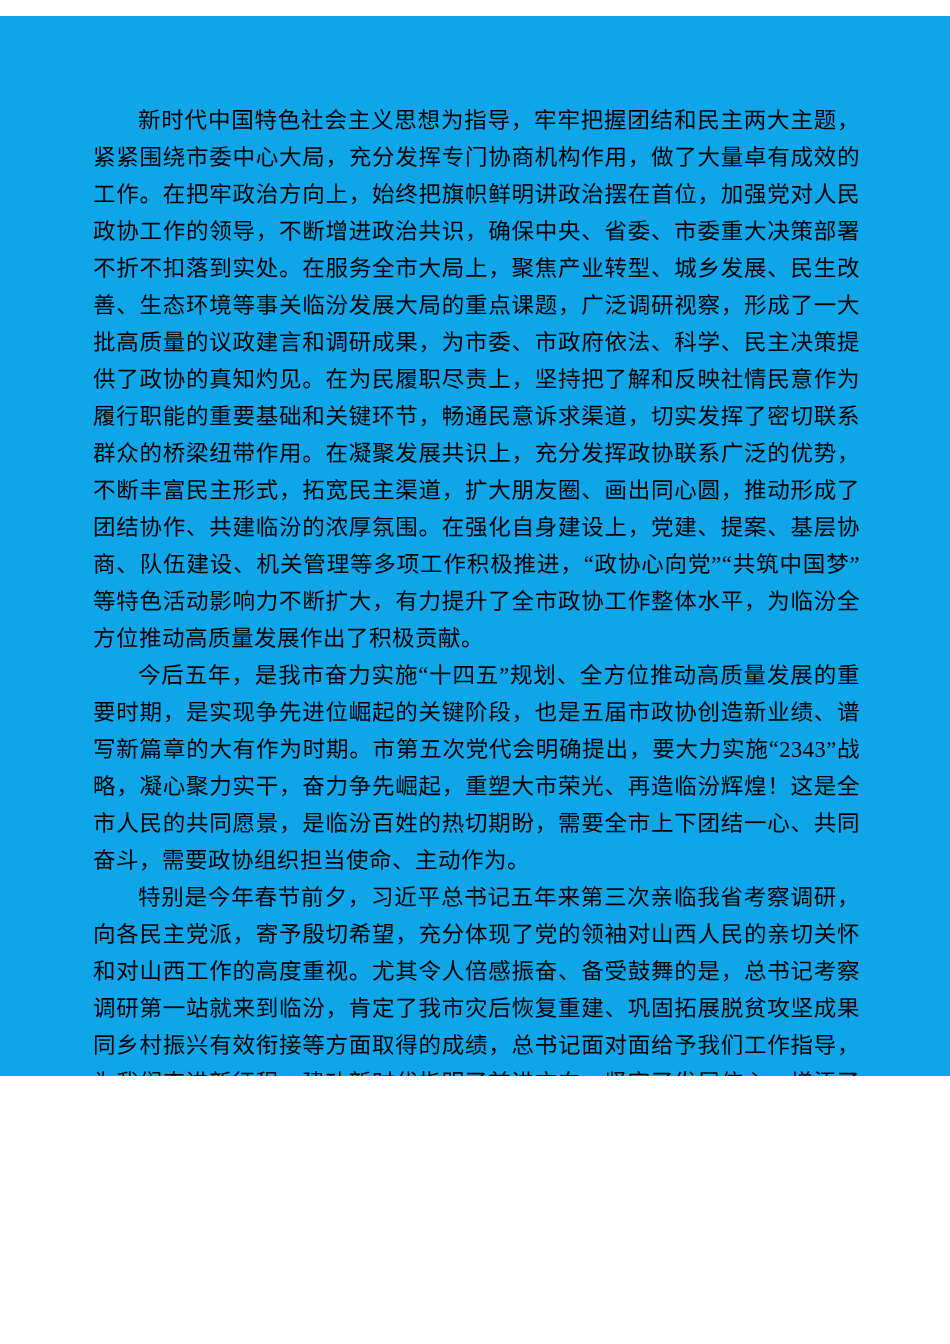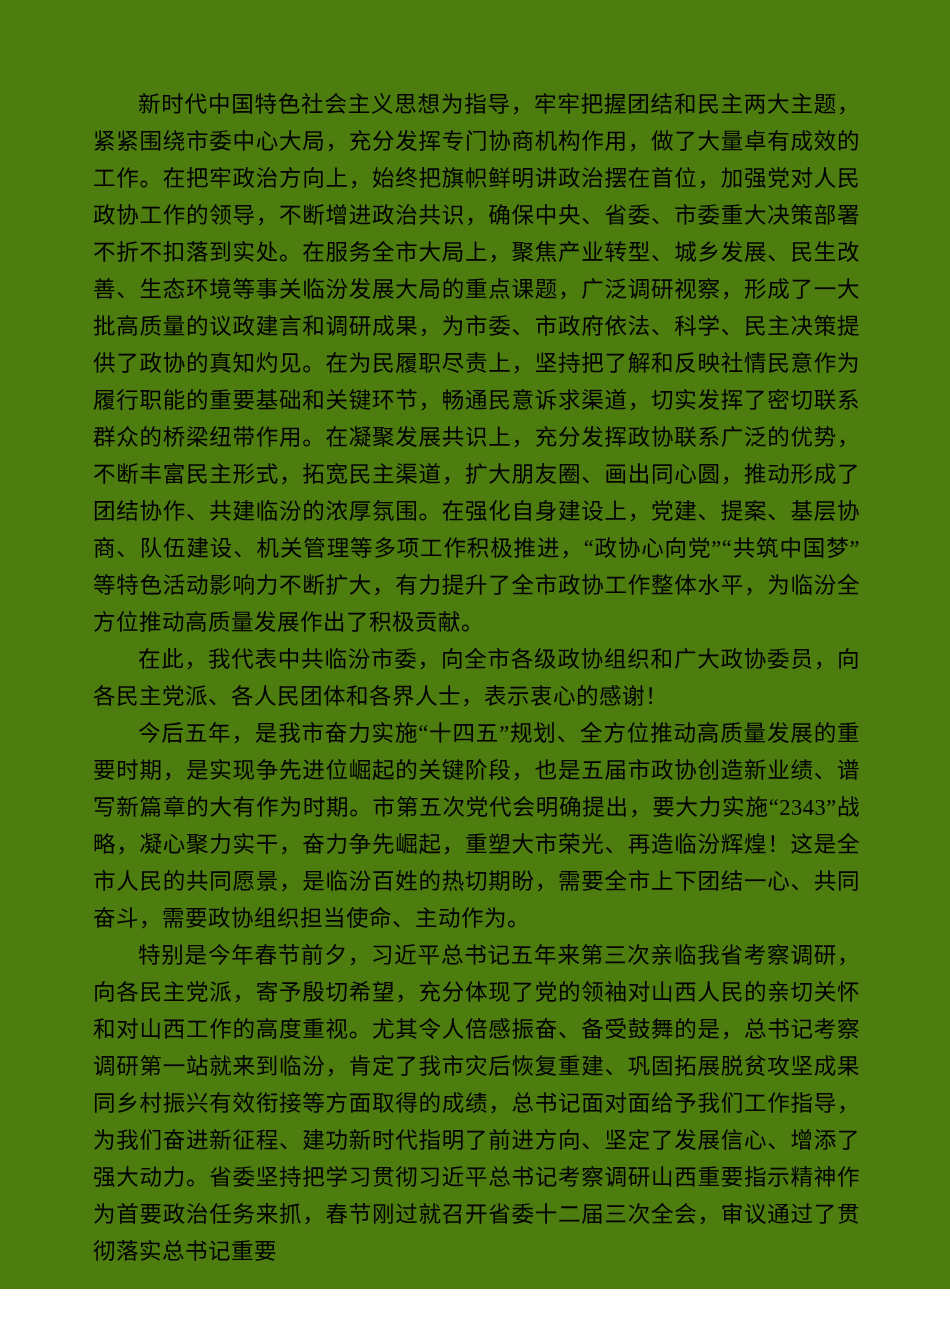--- a/index.html
+++ b/index.html
@@ -3,23 +3,23 @@
 <meta charset="utf-8">
 <style>
   html, body {
     margin: 0;
     padding: 0;
     background: #ffffff;
   }
   .page {
     position: relative;
     width: 950px;
-    height: 1289px;
-    margin: 0 auto;
-    background: #4d7c0f;
+    height: 1060px;
+    margin: 16px auto;
+    background: #0ea5e9;
     box-sizing: border-box;
     padding: 86px 90px 0 93px;
     overflow: hidden;
   }
   .doc-body {
     font-family: "Liberation Serif", "DejaVu Serif", serif;
     color: #000000;
     font-size: 22.5px;
     line-height: 37px;
   }
@@ -32,17 +32,16 @@
     word-break: break-all;
     letter-spacing: 0.5px;
   }
 </style>
 </head>
 <body>
 
 <div class="page">
   <div class="doc-body">
     <p>新时代中国特色社会主义思想为指导，牢牢把握团结和民主两大主题，紧紧围绕市委中心大局，充分发挥专门协商机构作用，做了大量卓有成效的工作。在把牢政治方向上，始终把旗帜鲜明讲政治摆在首位，加强党对人民政协工作的领导，不断增进政治共识，确保中央、省委、市委重大决策部署不折不扣落到实处。在服务全市大局上，聚焦产业转型、城乡发展、民生改善、生态环境等事关临汾发展大局的重点课题，广泛调研视察，形成了一大批高质量的议政建言和调研成果，为市委、市政府依法、科学、民主决策提供了政协的真知灼见。在为民履职尽责上，坚持把了解和反映社情民意作为履行职能的重要基础和关键环节，畅通民意诉求渠道，切实发挥了密切联系群众的桥梁纽带作用。在凝聚发展共识上，充分发挥政协联系广泛的优势，不断丰富民主形式，拓宽民主渠道，扩大朋友圈、画出同心圆，推动形成了团结协作、共建临汾的浓厚氛围。在强化自身建设上，党建、提案、基层协商、队伍建设、机关管理等多项工作积极推进，“政协心向党”“共筑中国梦”等特色活动影响力不断扩大，有力提升了全市政协工作整体水平，为临汾全方位推动高质量发展作出了积极贡献。</p>
-    <p>在此，我代表中共临汾市委，向全市各级政协组织和广大政协委员，向各民主党派、各人民团体和各界人士，表示衷心的感谢！</p>
     <p>今后五年，是我市奋力实施“十四五”规划、全方位推动高质量发展的重要时期，是实现争先进位崛起的关键阶段，也是五届市政协创造新业绩、谱写新篇章的大有作为时期。市第五次党代会明确提出，要大力实施“2343”战略，凝心聚力实干，奋力争先崛起，重塑大市荣光、再造临汾辉煌！这是全市人民的共同愿景，是临汾百姓的热切期盼，需要全市上下团结一心、共同奋斗，需要政协组织担当使命、主动作为。</p>
     <p>特别是今年春节前夕，习近平总书记五年来第三次亲临我省考察调研，向各民主党派，寄予殷切希望，充分体现了党的领袖对山西人民的亲切关怀和对山西工作的高度重视。尤其令人倍感振奋、备受鼓舞的是，总书记考察调研第一站就来到临汾，肯定了我市灾后恢复重建、巩固拓展脱贫攻坚成果同乡村振兴有效衔接等方面取得的成绩，总书记面对面给予我们工作指导，为我们奋进新征程、建功新时代指明了前进方向、坚定了发展信心、增添了强大动力。省委坚持把学习贯彻习近平总书记考察调研山西重要指示精神作为首要政治任务来抓，春节刚过就召开省委十二届三次全会，审议通过了贯彻落实总书记重要</p>
   </div>
 </div>
 
 </body></html>

